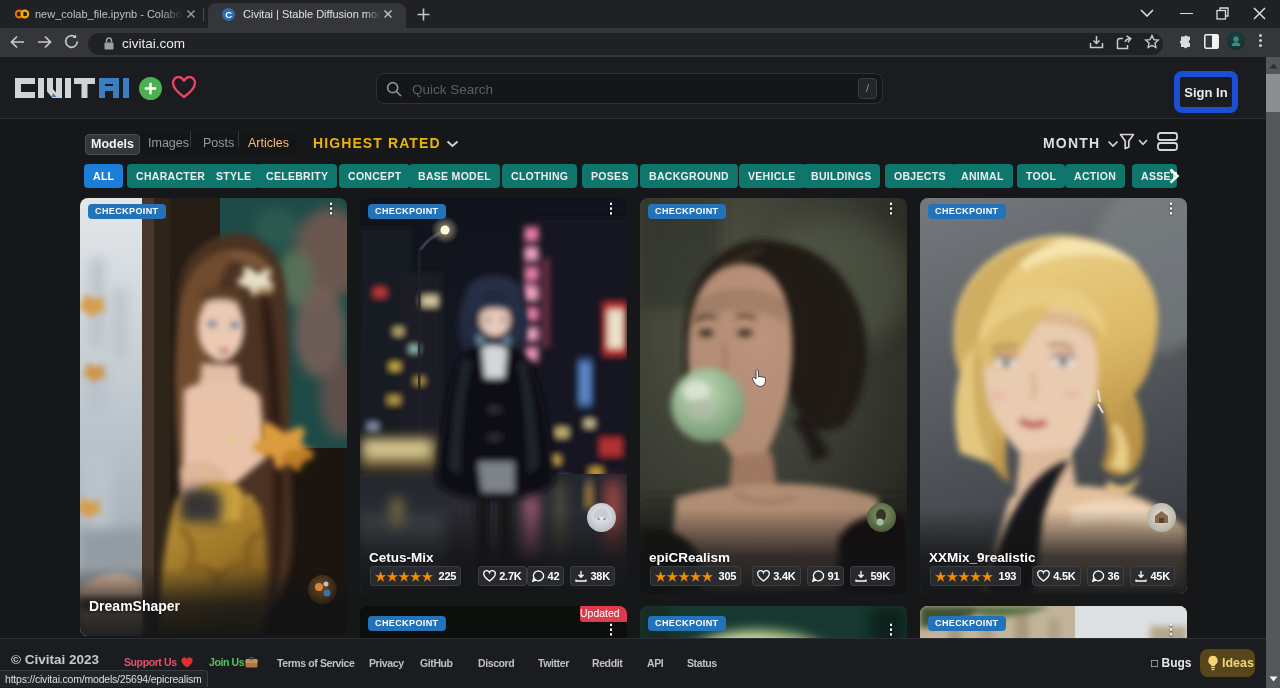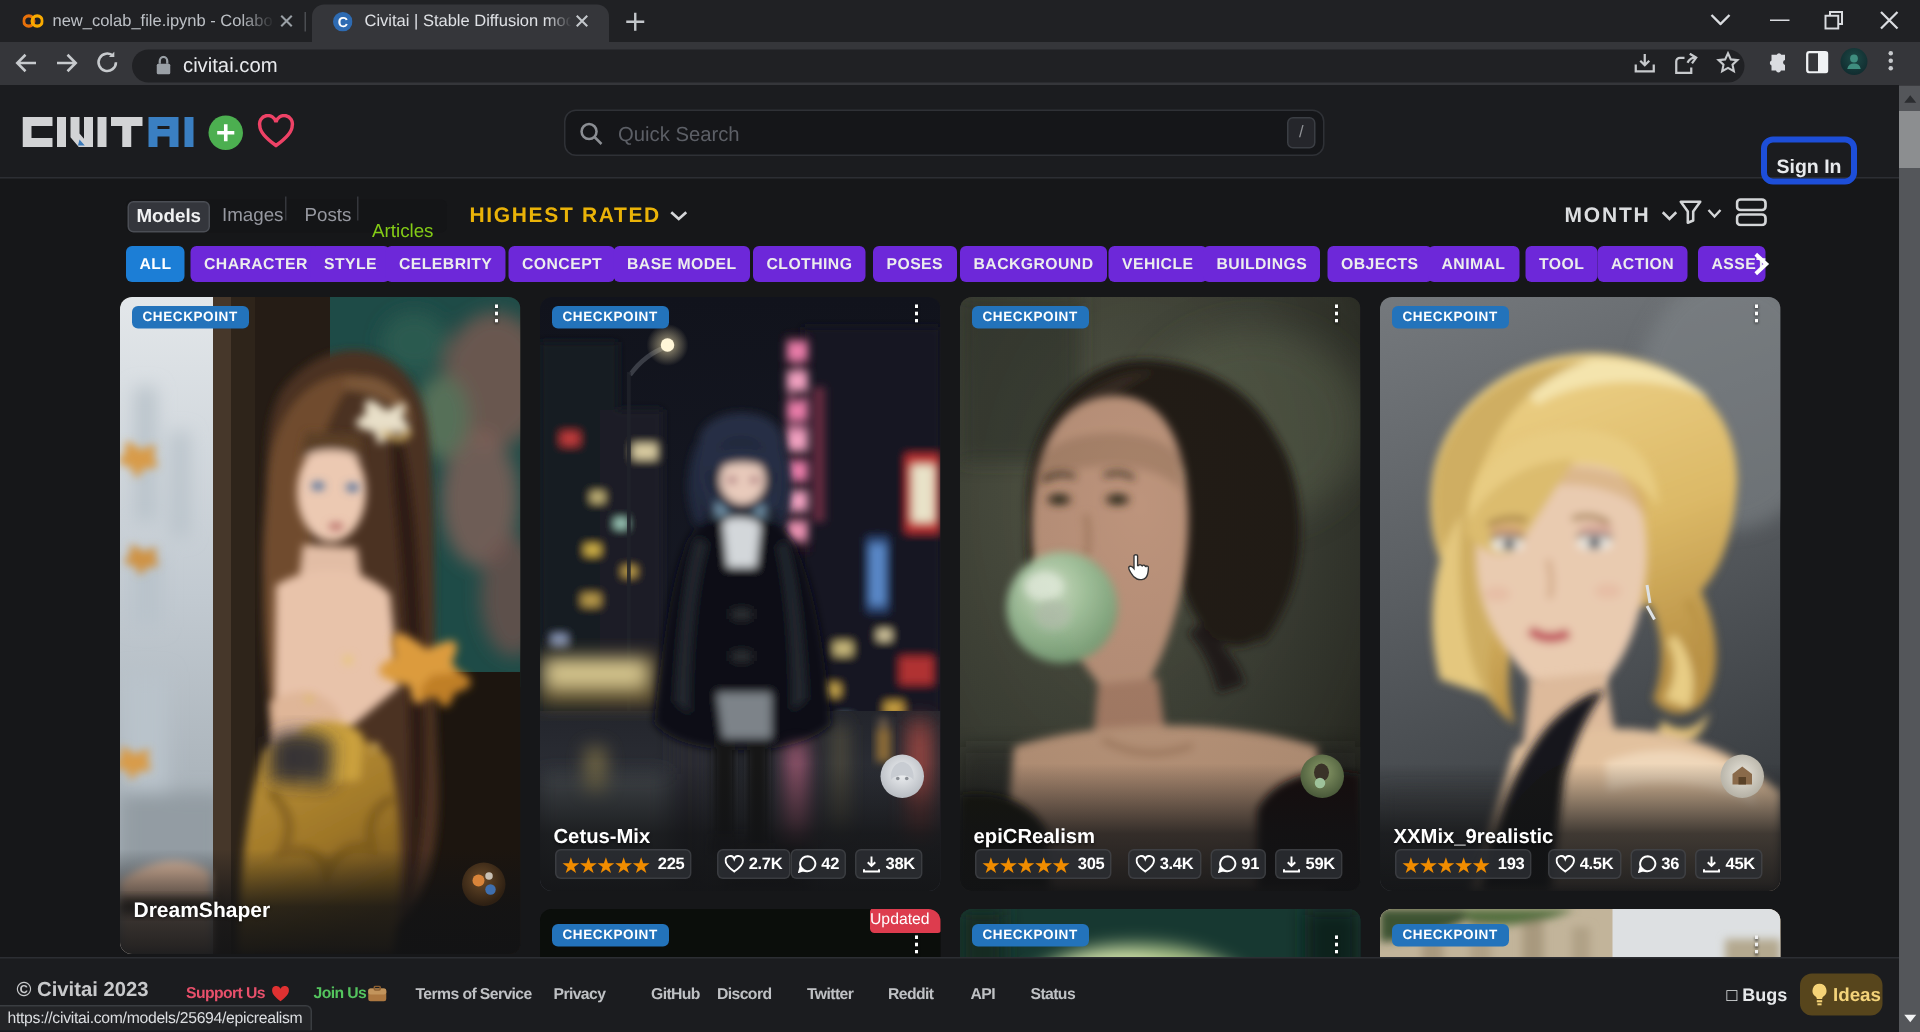--- a/index.html
+++ b/index.html
@@ -14,24 +14,24 @@
   #addrpill { left:88px; top:32.5px; width:1075px; height:22px; background:#202124;
     border-radius:11px; }
   #addrtext { left:122px; top:35.5px; font-size:13.5px; color:#e8eaed; }
 
   
   #site { left:0; top:57px; width:1266px; height:631px; background:#161719; overflow:hidden; }
   #siteheader { position:absolute; left:0; top:0; width:1266px; height:62px; background:#1b1c1f;
     border-bottom:1px solid #2c2e33; }
   #search { position:absolute; left:376px; top:16px; width:507px; height:31px;
     background:#151619; border:1px solid #2f3136; border-radius:8px; }
-  #signin { position:absolute; left:1174px; top:14px; width:64px; height:32px;
-    border:4px solid #1d4ed8; border-radius:8px; color:#e8eaed; font-weight:bold;
-    font-size:13px; text-align:center; line-height:32px;margin-top:20px; }
-  .chip { position:absolute; top:107px; height:24px; background:#6d28d9; border-radius:4px;
+  #signin { position:absolute; left:1174px; top:14px; width:64px; height:42px;
+    border:6px solid #1d4ed8; border-radius:8px; color:#e8eaed; font-weight:bold;
+    font-size:13px; text-align:center; line-height:32px; }
+  .chip { position:absolute; top:107px; height:24px; background:#0f766e; border-radius:4px;
     color:#eceded; font-weight:bold; font-size:10.5px; line-height:24px; padding:0 9px;
     letter-spacing:0.3px;}
   .chip.blue { background:#1c7ed6; color:#fff; }
 
   .card { position:absolute; width:267px; border-radius:8px; overflow:hidden; background:#1a1b1e; }
   .badge { position:absolute; left:8px; top:6px; height:15px; background:#2373bb; color:#fff;
     border-radius:4px; font-size:9px; font-weight:bold; line-height:15px; padding:0 7px;
     letter-spacing:0.4px; }
   .kebab { position:absolute; right:9px; top:7px; color:#fff; font-size:14px; font-weight:bold;
     line-height:7px; text-shadow:0 1px 2px rgba(0,0,0,.7); letter-spacing:0;}
@@ -176,21 +176,21 @@
       <div class="abs" style="left:858px;top:21px;width:19px;height:21px;background:#25262b;border:1px solid #3b3e44;border-radius:4px;color:#909296;font-size:11px;text-align:center;line-height:19px">/</div>
       <div id="signin">Sign In</div>
     </div>
 
     <div class="abs" style="left:84px;top:76px;width:214px;height:22px;background:#141517;border-radius:4px;"></div>
     <div class="abs" style="left:85px;top:76.5px;width:55px;height:21px;background:#34363c;border:1px solid #4b4e55;border-radius:4px;color:#f0f1f2;font-weight:bold;font-size:12.5px;text-align:center;line-height:19px">Models</div>
     <div class="abs" style="left:148px;top:79px;font-size:12.5px;color:#9698a0">Images</div>
     <div class="abs" style="left:190px;top:74px;width:1px;height:16px;background:#35373c"></div>
     <div class="abs" style="left:203px;top:79px;font-size:12.5px;color:#9698a0">Posts</div>
     <div class="abs" style="left:238px;top:74px;width:1px;height:16px;background:#35373c"></div>
-    <div class="abs" style="left:248px;top:90px;font-size:12.5px;color:#84cc16">Articles</div>
+    <div class="abs" style="left:248px;top:79px;font-size:12.5px;color:#fdba74">Articles</div>
     <div class="abs" style="left:313px;top:78px;font-size:14px;font-weight:bold;color:#eab308;letter-spacing:1.1px">HIGHEST RATED</div>
     <svg class="abs" style="left:446px;top:83px" width="13" height="8" viewBox="0 0 13 8">
       <path d="M1.5 1.5 L6.5 6 L11.5 1.5" fill="none" stroke="#d4d6d8" stroke-width="1.8"></path>
     </svg>
     <div class="abs" style="left:1043px;top:78px;font-size:14px;font-weight:bold;color:#dcdee0;letter-spacing:1.2px">MONTH</div>
     <svg class="abs" style="left:1107px;top:83px" width="12" height="8" viewBox="0 0 12 8">
       <path d="M1.5 1.5 L6 6 L10.5 1.5" fill="none" stroke="#d4d6d8" stroke-width="1.7"></path>
     </svg>
     <svg class="abs" style="left:1119px;top:76px" width="16" height="17" viewBox="0 0 16 17">
       <path d="M1.5 1.5 H14.5 L9.8 8 V14 L6.2 15.5 V8 Z" fill="none" stroke="#d4d6d8" stroke-width="1.7" stroke-linejoin="round"></path>
@@ -705,21 +705,21 @@
         <path d="M6 10.5 C2.2 7.8 0.4 5.6 0.4 3.4 A2.9 2.9 0 0 1 6 2.2 A2.9 2.9 0 0 1 11.6 3.4 C11.6 5.6 9.8 7.8 6 10.5 Z" fill="#e03131"></path>
       </svg>
       <div class="abs" style="left:209px;top:17px;font-size:10.5px;font-weight:bold;letter-spacing:-0.4px;color:#54c45e">Join Us</div>
       <svg class="abs" style="left:245px;top:18px" width="13" height="11" viewBox="0 0 13 11">
         <rect x="0.5" y="2" width="12" height="8.5" rx="1.5" fill="#ad7841"></rect>
         <rect x="0.5" y="2" width="12" height="4" rx="1.5" fill="#c2945c"></rect>
         <rect x="4.5" y="0.5" width="4" height="2.5" rx="0.8" fill="none" stroke="#8a5d30" stroke-width="1"></rect>
       </svg>
       <div class="flink" style="left:277px">Terms of Service</div>
       <div class="flink" style="left:369px">Privacy</div>
-      <div class="flink" style="left:434px">GitHub</div>
+      <div class="flink" style="left:420px">GitHub</div>
       <div class="flink" style="left:478px">Discord</div>
       <div class="flink" style="left:538px">Twitter</div>
       <div class="flink" style="left:592px">Reddit</div>
       <div class="flink" style="left:647px">API</div>
       <div class="flink" style="left:687px">Status</div>
       <div class="abs" style="left:1151px;top:17px;font-size:12px;font-weight:bold;color:#e6e8ea"><span style="font-weight:normal;font-family:'Liberation Mono',monospace;font-size:12px">□</span> Bugs</div>
       <div class="abs" style="left:1200px;top:10px;width:55px;height:28px;background:#57451c;border-radius:8px"></div>
       <svg class="abs" style="left:1207px;top:16px" width="12" height="16" viewBox="0 0 12 16">
         <path d="M6 0.8 a4.7 4.7 0 0 1 2.6 8.6 c-0.5 0.4 -0.8 0.9 -0.8 1.6 H4.2 c0 -0.7 -0.3 -1.2 -0.8 -1.6 A4.7 4.7 0 0 1 6 0.8 Z" fill="#f5d377"></path>
         <rect x="4.2" y="11.8" width="3.6" height="1.4" fill="#f5d377"></rect>

